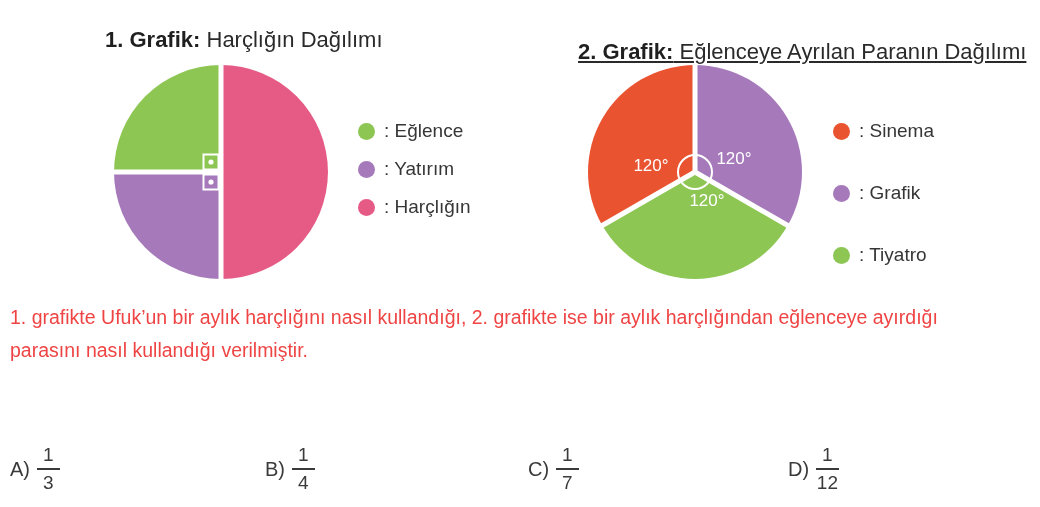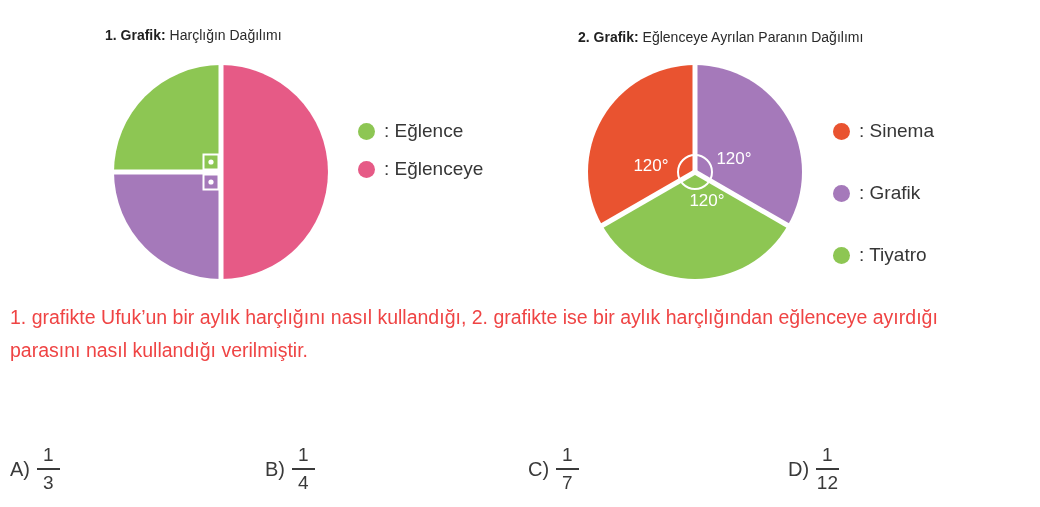--- a/index.html
+++ b/index.html
@@ -10,21 +10,21 @@
   }
   .page {
     position: relative;
     width: 1040px;
     height: 507px;
     background: #ffffff;
     overflow: hidden;
   }
   .chart-title {
     position: absolute;
-    font-size: 14px;
+    font-size: 22px;
     color: #2a2a2a;
     white-space: nowrap;
   }
   .chart-title b { font-weight: bold; color: #1f1f1f; }
   .pie-svg { position: absolute; }
   .legend {
     position: absolute;
     display: flex;
     flex-direction: column;
   }
@@ -117,27 +117,33 @@
 
   <div class="legend" style="left:358px; top:112px;">
     <div class="legend-row">
       <svg class="legend-dot" width="17" height="17">
         <circle cx="8.5" cy="8.5" r="8.5" fill="#8dc653"></circle>
       </svg>
       <span class="legend-label">: Eğlence</span>
     </div>
     <div class="legend-row">
       <svg class="legend-dot" width="17" height="17">
+        <circle cx="8.5" cy="8.5" r="8.5" fill="#a579ba"></circle>
+      </svg>
+      <span class="legend-label">: Yatırım</span>
+    </div>
+    <div class="legend-row">
+      <svg class="legend-dot" width="17" height="17">
         <circle cx="8.5" cy="8.5" r="8.5" fill="#e65a86"></circle>
       </svg>
-      <span class="legend-label">: Eğlenceye</span>
-    </div>
-  </div>
-
-  <div class="chart-title" style="left:578px; top:29px;">
+      <span class="legend-label">: Harçlığın</span>
+    </div>
+  </div>
+
+  <div class="chart-title" style="left:578px; top:39px;text-decoration:underline;">
     <b>2. Grafik:</b><span> Eğlenceye Ayrılan Paranın Dağılımı</span>
   </div>
 
   <svg class="pie-svg" style="left:585px; top:62px;" width="220" height="220" viewBox="0 0 220 220">
 
     <path d="M110,110 L110,3 A107,107 0 0 1 202.66,163.5 Z" fill="#a579ba"></path>
 
     <path d="M110,110 L202.66,163.5 A107,107 0 0 1 17.34,163.5 Z" fill="#8dc653"></path>
 
     <path d="M110,110 L17.34,163.5 A107,107 0 0 1 110,3 Z" fill="#e95330"></path>

